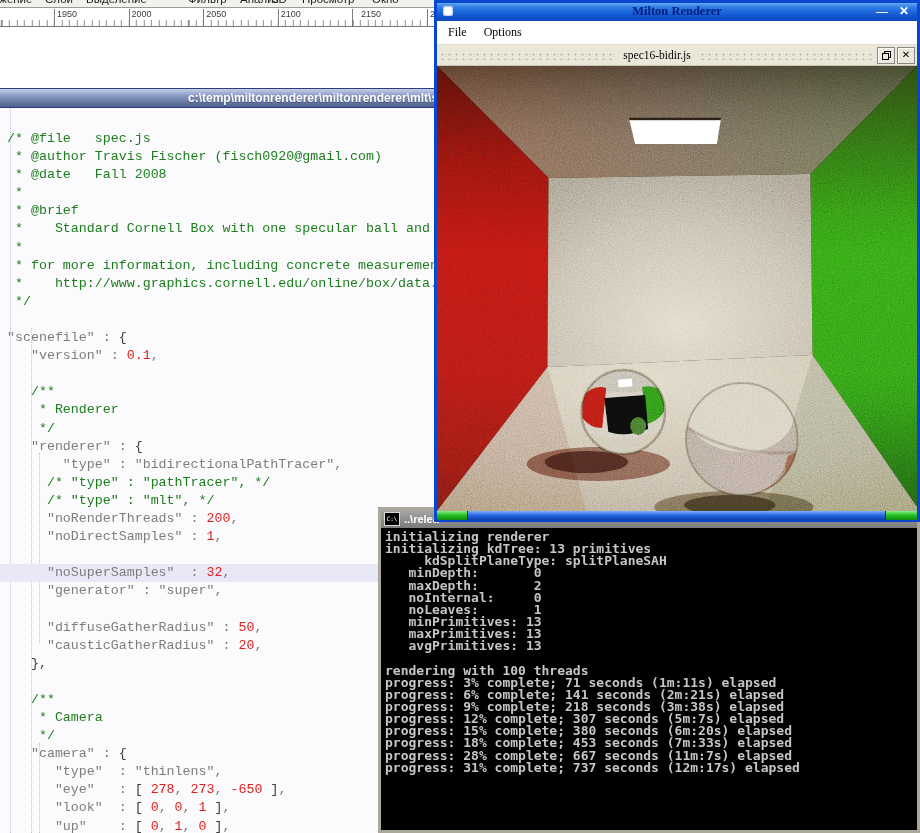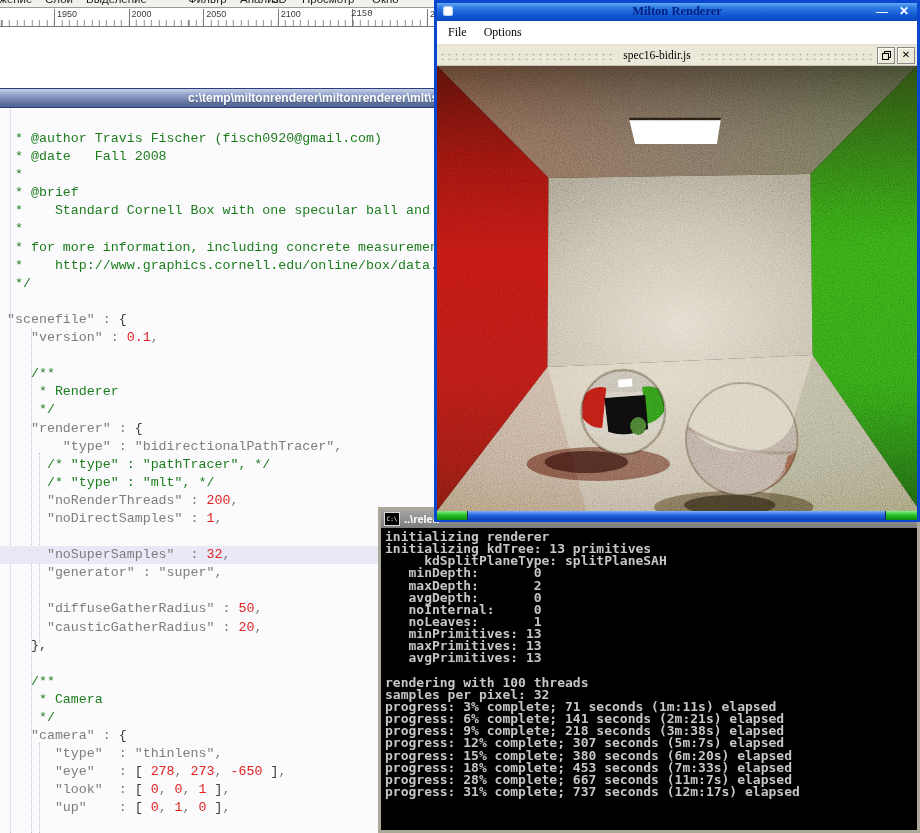--- a/index.html
+++ b/index.html
@@ -94,35 +94,36 @@
     <div class="minor"></div>
   <div class="tick" style="left: 54px;"></div>
       <div class="lbl" style="left: 57px;">1950</div>
       <div class="tick" style="left: 128.6px;"></div>
       <div class="lbl" style="left: 131.6px;">2000</div>
       <div class="tick" style="left: 203.2px;"></div>
       <div class="lbl" style="left: 206.2px;">2050</div>
       <div class="tick" style="left: 277.8px;"></div>
       <div class="lbl" style="left: 280.8px;">2100</div>
       <div class="tick" style="left: 352.4px;"></div>
-      <div class="lbl" style="left: 351px; font-family: Liberation Mono, monospace;">2150</div>
+      <div class="lbl" style="left: 361px;">2150</div>
       <div class="tick" style="left: 427px;"></div>
       <div class="lbl" style="left: 430px;">2200</div>
     </div>
 
   <div id="editor">
     <div class="ed-title">
       <span>c:\temp\miltonrenderer\miltonrenderer\mlt\src\exec\s</span>
     </div>
     <div class="ed-code">
       <div class="guide" style="left:10px;top:0;height:725px;"></div>
       <div class="guide" style="left:31px;top:220px;height:505px;"></div>
       <div class="guide" style="left:39px;top:345px;height:190px;"></div>
       <div class="guide" style="left:39px;top:635px;height:90px;"></div>
       <div id="code-lines">
+          <div class="cl"><span class="cc">/* @file   spec.js</span></div>
           <div class="cl"><span class="cc"> * @author Travis Fischer (fisch0920@gmail.com)</span></div>
           <div class="cl"><span class="cc"> * @date   Fall 2008</span></div>
           <div class="cl"><span class="cc"> *</span></div>
           <div class="cl"><span class="cc"> * @brief</span></div>
           <div class="cl"><span class="cc"> *    Standard Cornell Box with one specular ball and o</span></div>
           <div class="cl"><span class="cc"> *</span></div>
           <div class="cl"><span class="cc"> * for more information, including concrete measurement</span></div>
           <div class="cl"><span class="cc"> *    http://www.graphics.cornell.edu/online/box/data.h</span></div>
           <div class="cl"><span class="cc"> */</span></div>
           <div class="cl"></div>
@@ -163,29 +164,27 @@
       <div class="con-ico">C:\</div>
       <span>..\relea</span>
     </div>
     <div class="con-body">
       <div id="con-lines">
           <div class="con-line">initializing renderer</div>
           <div class="con-line">initializing kdTree: 13 primitives</div>
           <div class="con-line">     kdSplitPlaneType: splitPlaneSAH</div>
           <div class="con-line">   minDepth:       0</div>
           <div class="con-line">   maxDepth:       2</div>
-          <div class="con-line">   avgDepth:       0</div>
           <div class="con-line">   noInternal:     0</div>
           <div class="con-line">   noLeaves:       1</div>
           <div class="con-line">   minPrimitives: 13</div>
           <div class="con-line">   maxPrimitives: 13</div>
           <div class="con-line">   avgPrimitives: 13</div>
           <div class="con-line"></div>
           <div class="con-line">rendering with 100 threads</div>
-          <div class="con-line">samples per pixel: 32</div>
           <div class="con-line">progress: 3% complete; 71 seconds (1m:11s) elapsed</div>
           <div class="con-line">progress: 6% complete; 141 seconds (2m:21s) elapsed</div>
           <div class="con-line">progress: 9% complete; 218 seconds (3m:38s) elapsed</div>
           <div class="con-line">progress: 12% complete; 307 seconds (5m:7s) elapsed</div>
           <div class="con-line">progress: 15% complete; 380 seconds (6m:20s) elapsed</div>
           <div class="con-line">progress: 18% complete; 453 seconds (7m:33s) elapsed</div>
           <div class="con-line">progress: 28% complete; 667 seconds (11m:7s) elapsed</div>
           <div class="con-line">progress: 31% complete; 737 seconds (12m:17s) elapsed</div>
         </div>
     </div>

